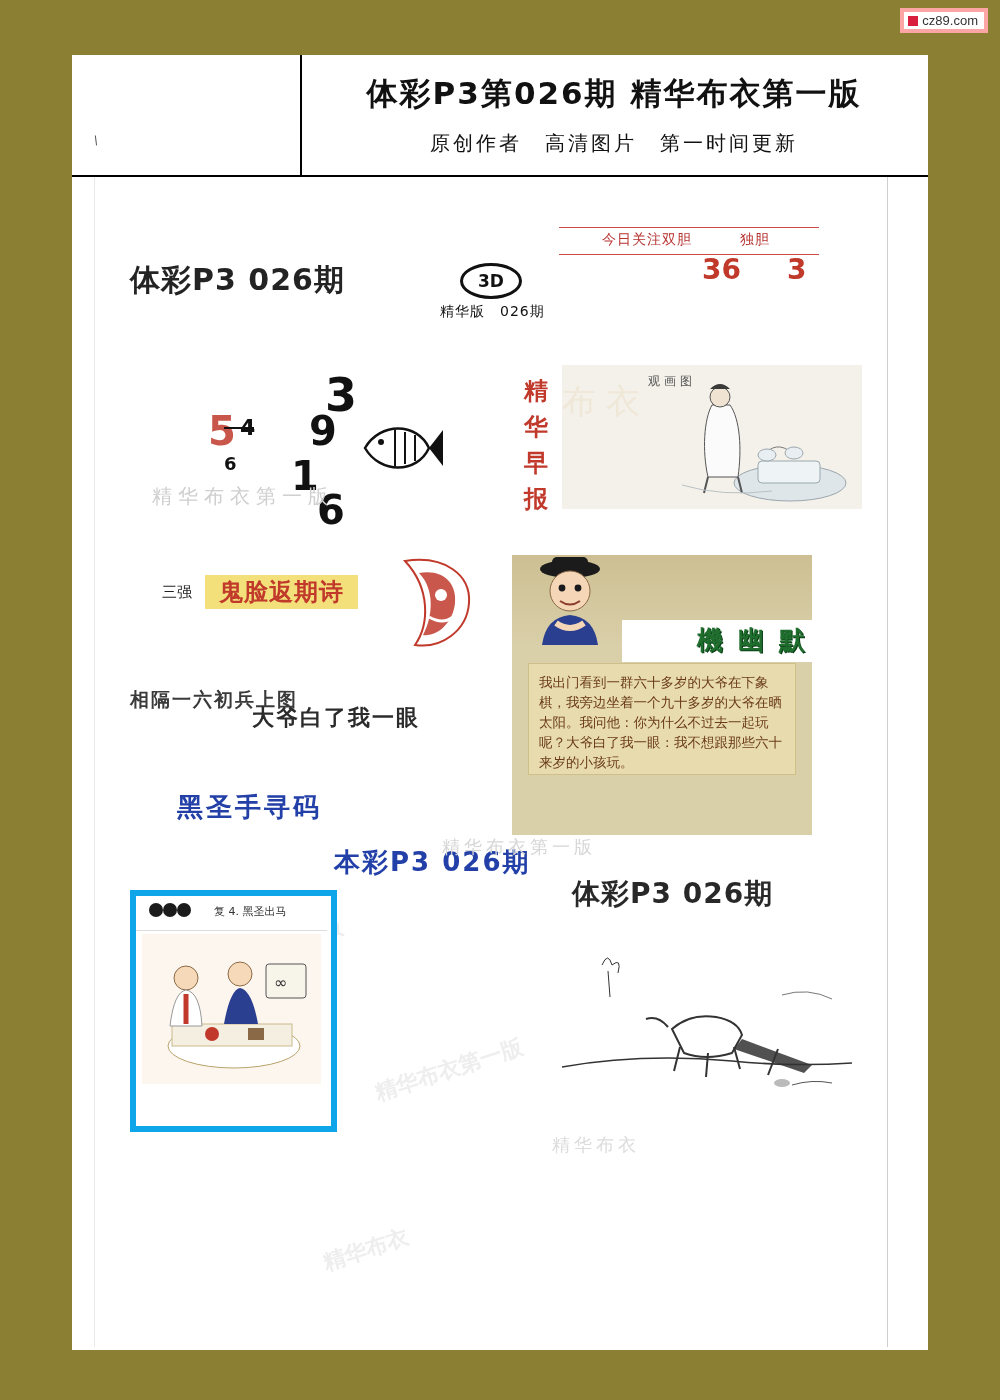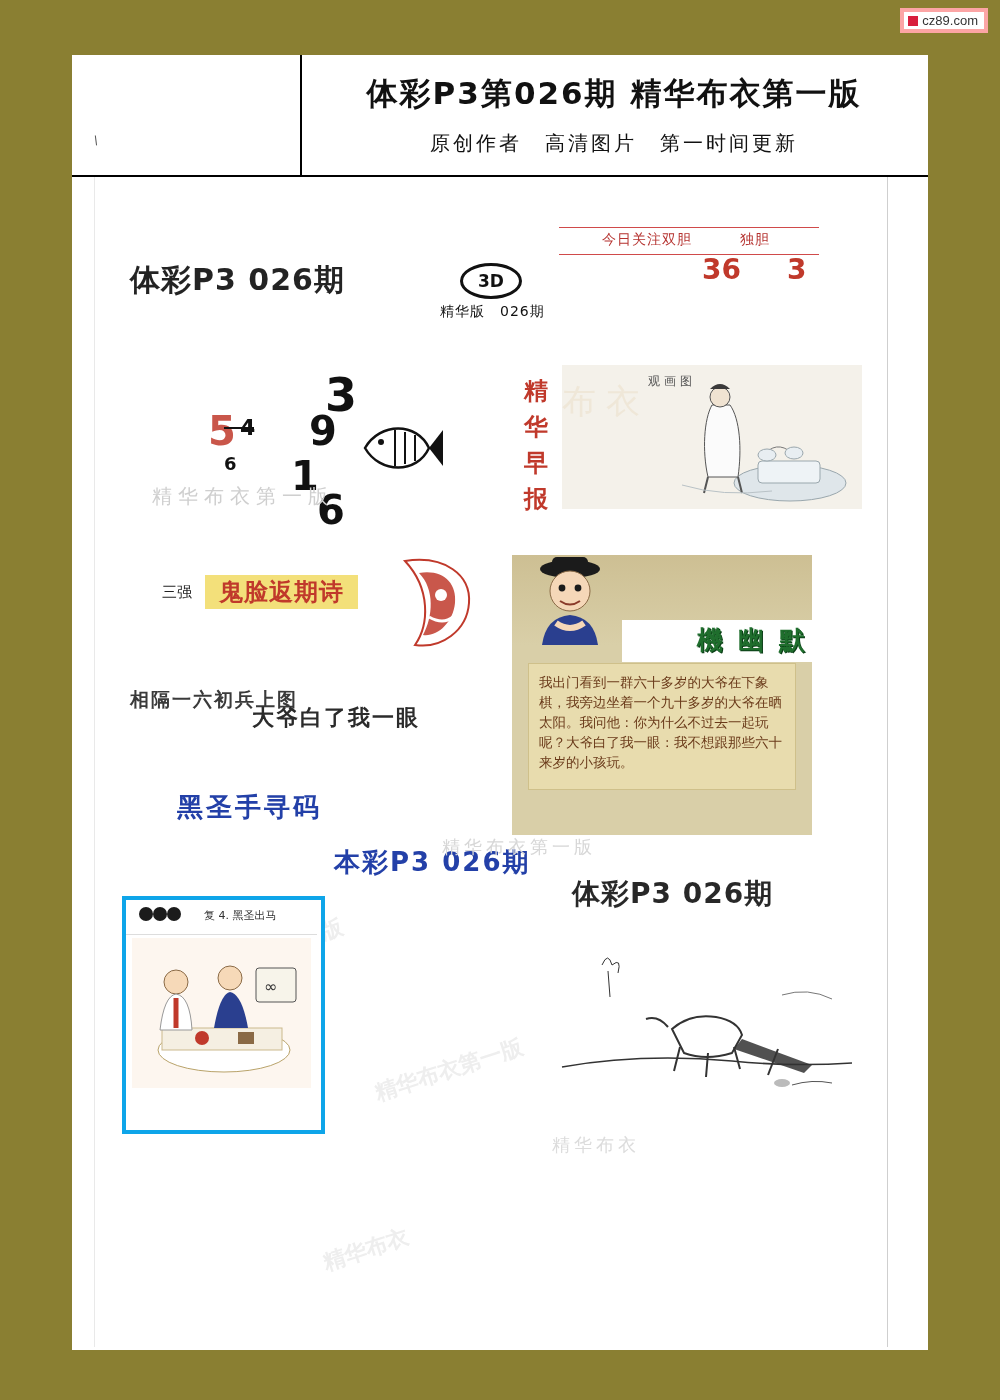--- a/index.html
+++ b/index.html
@@ -205,38 +205,38 @@
     position:absolute; left:110px; top:65px; width:190px; height:42px; background:#ffffff;
   }
   .humor-title {
     position:absolute; left:165px; top:68px;
     font-size:26px; font-weight:bold; color:#1f6e2d;
     font-family:"DejaVu Serif", serif; letter-spacing:3px;
     text-shadow:1px 1px 0 #0a3d16;
     margin-left:20px;
   }
   .humor-body {
-    position:absolute; left:16px; top:108px; width:268px; height:127px;
+    position:absolute; left:16px; top:108px; width:268px; height:112px;
     background:#e8dcae;
     border:1px solid #cfc08a;
     padding:8px 10px;
     box-sizing:border-box;
     font-family:"DejaVu Serif", serif;
     font-size:13.5px; line-height:20px; color:#6a3a1a;
   }
   .humor-ghost {
     position:absolute; left:370px; top:780px;
     font-size:18px; color:#d7d7d7; letter-spacing:4px;
     font-family:"DejaVu Sans", sans-serif;
   }
 
   
   .comic {
-    position:absolute; left:50px; top:835px; width:195px; height:230px;
-    background:#ffffff; border:4px solid #0ea5e9;margin-top:6px;
+    position:absolute; left:58px; top:835px; width:195px; height:230px;
+    background:#ffffff; border:6px solid #0ea5e9;
   }
   .comic-top { position:absolute; left:0; top:0; width:191px; height:34px; background:#fff; border-bottom:1px solid #ddd;}
   .comic-inner { position:absolute; left:6px; top:38px; width:179px; height:150px; background:#fdf6ef; }
   .comic-caption {
     position:absolute; left:258px; top:860px; width:50px; height:200px;
     border-left:2px solid #c9b06a; border-right:2px solid #c9b06a;
     background:#fffdf6;
     font-size:14px; line-height:21px; color:#222; text-align:center;
     padding-top:60px; box-sizing:border-box;
     font-family:"DejaVu Sans", sans-serif;

